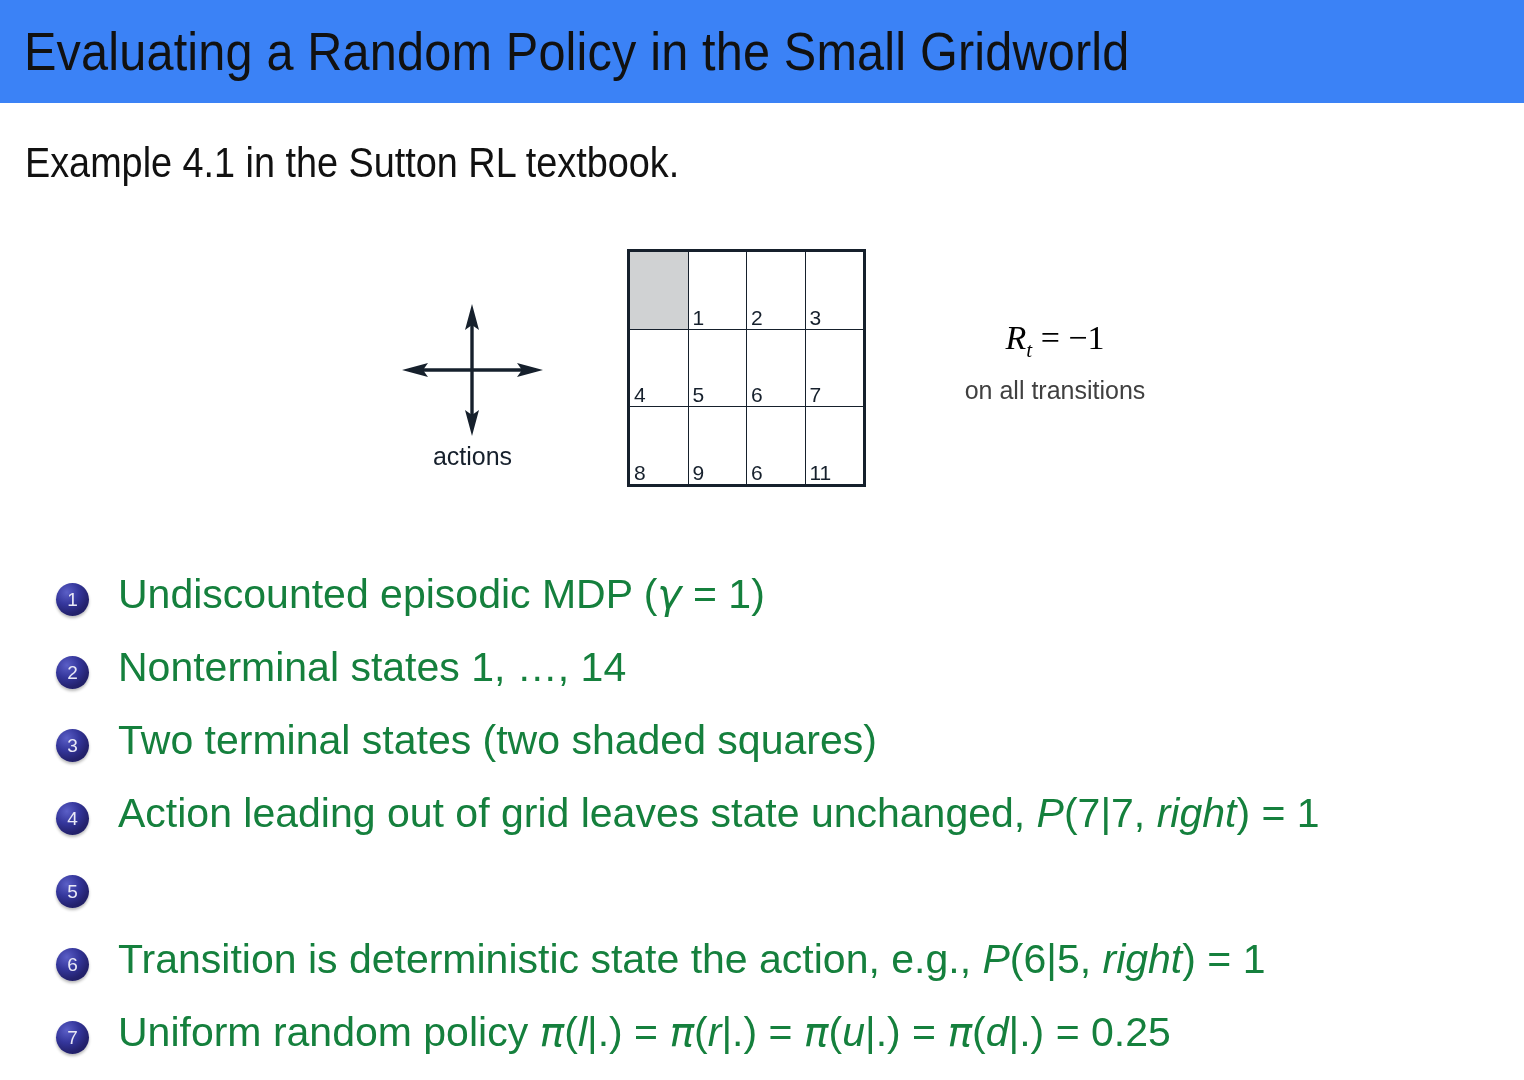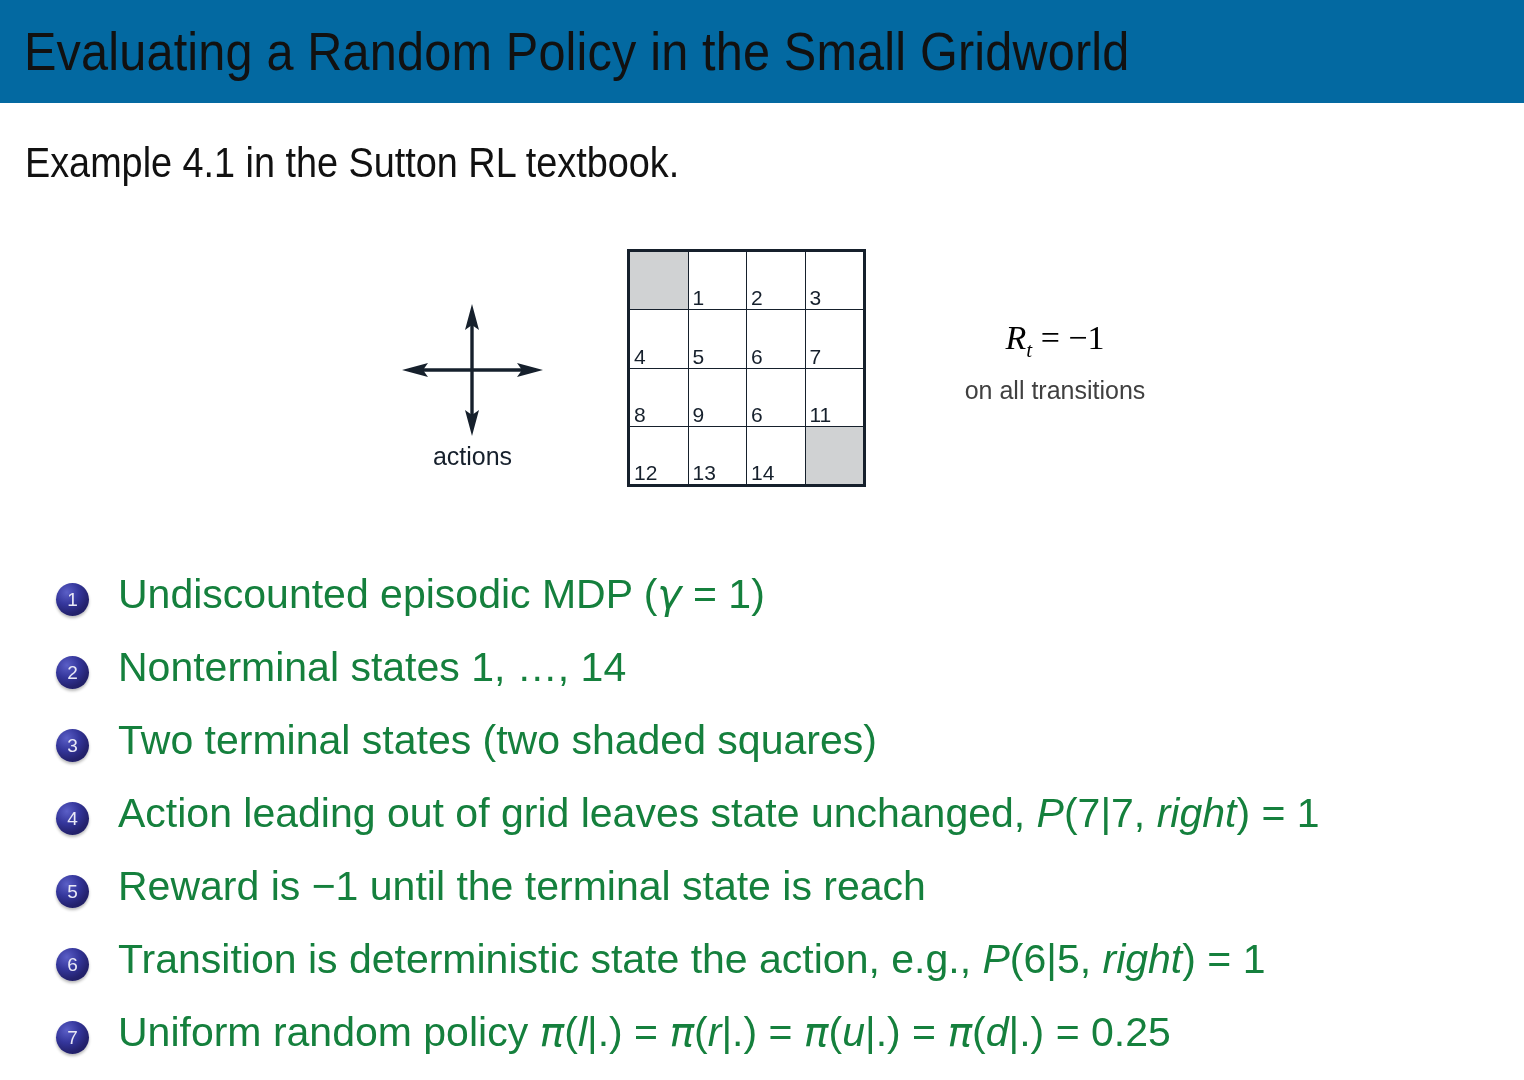--- a/index.html
+++ b/index.html
@@ -15,21 +15,21 @@
     font-family: "Liberation Sans", "DejaVu Sans", sans-serif;
     color: #000000;
   }
 
   
   #title-band {
     position: absolute;
     left: 0; top: 0;
     width: 1524px;
     height: 103px;
-    background: #0369a1;
+    background: #3b82f6;
   }
   #slide-title {
     position: absolute;
     left: 24px;
     top: 16px;
     font-size: 54px;
     line-height: 70px;
     letter-spacing: 0.2px;
     transform: scaleX(0.90);
     transform-origin: left top;
@@ -250,34 +250,20 @@
           <td>
               <span class="cell-num">9</span>
             </td>
           <td>
               <span class="cell-num">6</span>
             </td>
           <td>
               <span class="cell-num">11</span>
             </td>
         </tr>
-        <tr>
-          <td>
-              <span class="cell-num">12</span>
-            </td>
-          <td>
-              <span class="cell-num">13</span>
-            </td>
-          <td>
-              <span class="cell-num">14</span>
-            </td>
-          <td class="shaded">
-              <span class="cell-num"></span>
-            </td>
-        </tr>
       </tbody>
     </table>
   </div>
 
   <div id="reward-note">
     <div id="reward-formula"><span>R</span><sub style="font-size:0.62em;">t</sub><span class="up"> = −1</span></div>
     <div id="reward-sub">on all transitions</div>
   </div>
 
 </div>
@@ -299,21 +285,20 @@
     <span class="enum-text">Two terminal states (two shaded squares)</span>
   </div>
 
   <div class="enum-item">
     <span class="enum-marker">4</span>
     <span class="enum-text"><span>Action leading out of grid leaves state unchanged, </span><span class="mathit">P</span><span>(7|7, </span><span class="mathit">right</span><span>) = 1</span></span>
   </div>
 
   <div class="enum-item">
     <span class="enum-marker">5</span>
-    <span class="enum-text">Reward is −1 until the terminal state is reach</span>
   </div>
 
   <div class="enum-item">
     <span class="enum-marker">6</span>
     <span class="enum-text"><span>Transition is deterministic state the action, e.g., </span><span class="mathit">P</span><span>(6|5, </span><span class="mathit">right</span><span>) = 1</span></span>
   </div>
 
   <div class="enum-item">
     <span class="enum-marker">7</span>
     <span class="enum-text"><span>Uniform random policy </span><span class="mathsym">π</span><span>(</span><span class="mathit">l</span><span>|.) = </span><span class="mathsym">π</span><span>(</span><span class="mathit">r</span><span>|.) = </span><span class="mathsym">π</span><span>(</span><span class="mathit">u</span><span>|.) = </span><span class="mathsym">π</span><span>(</span><span class="mathit">d</span><span>|.) = 0.25</span></span>

